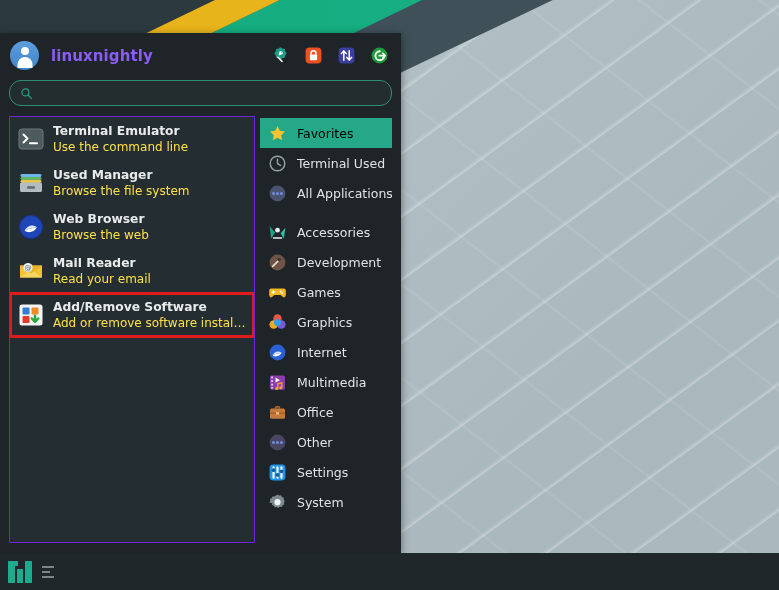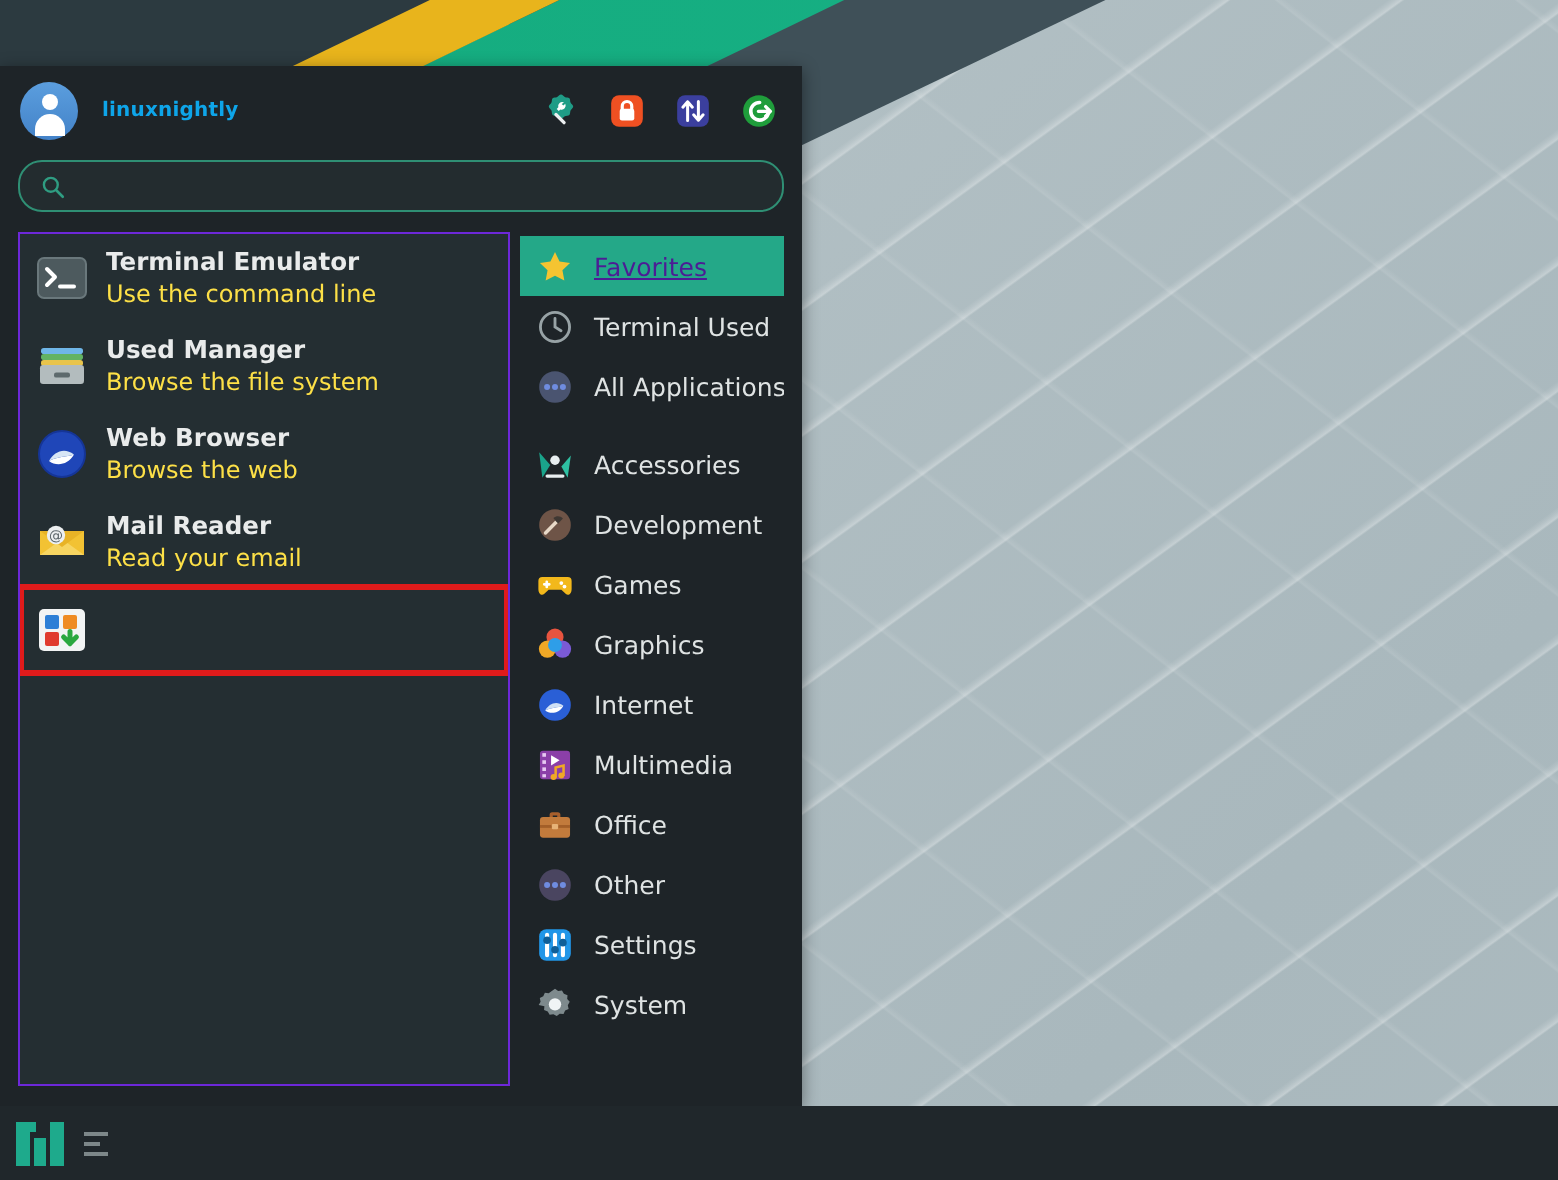--- a/index.html
+++ b/index.html
@@ -114,22 +114,22 @@
     content: "";
     position: absolute;
     left: 50%; top: 16px;
     transform: translateX(-50%);
     width: 15px; height: 11px;
     border-radius: 8px 8px 0 0;
     background: #fff;
   }
   #username {
     margin-left: 12px;
-    color: #0ea5e9;
-    font-size: 10px;
+    color: #8b5cf6;
+    font-size: 15px;
     font-weight: bold;
     letter-spacing: 0.1px;
   }
   #header-actions {
     margin-left: auto;
     display: flex;
     align-items: center;
     gap: 14px;
   }
   .hdr-btn {
@@ -233,21 +233,21 @@
     cursor: pointer;
   }
   .cat-row.selected {
     background: #24a888;
   }
   .cat-label {
     color: #dfe3e3;
     font-size: 12.5px;
     white-space: nowrap;
   }
-  .cat-row.selected .cat-label { color: #4c1d95; text-decoration: underline; }
+  .cat-row.selected .cat-label { color: #000000; }
   .cat-icon {
     width: 19px; height: 19px;
     flex: none;
     position: relative;
   }
   .cat-gap { height: 9px; }
 
   
   #taskbar {
     position: absolute;
@@ -412,20 +412,24 @@
 
         <div class="app-row highlighted">
           <div class="app-icon">
             <svg width="26" height="26" viewBox="0 0 26 26">
               <rect x="1.5" y="2.5" width="23" height="21" rx="2.5" fill="#f2f4f4"></rect>
               <rect x="4.5" y="5.5" width="7" height="7" rx="1" fill="#2d7fd6"></rect>
               <rect x="13.5" y="5.5" width="7" height="7" rx="1" fill="#ef8b22"></rect>
               <rect x="4.5" y="14" width="7" height="7" rx="1" fill="#e03b2e"></rect>
               <path d="M17 13.8v4.4M17 19.8l-3.2-3.3M17 19.8l3.2-3.3" stroke="#2aa83f" stroke-width="2.5" fill="none" stroke-linecap="round" stroke-linejoin="round"></path>
             </svg>
+          </div>
+          <div class="app-text">
+            <div class="app-title">Add/Remove Software</div>
+            <div class="app-sub">Add or remove software install...</div>
           </div>
         </div>
 
       </div>
 
       <div id="cat-list">
 
         <div class="cat-row selected">
           <div class="cat-icon">
             <svg width="19" height="19" viewBox="0 0 24 24">

